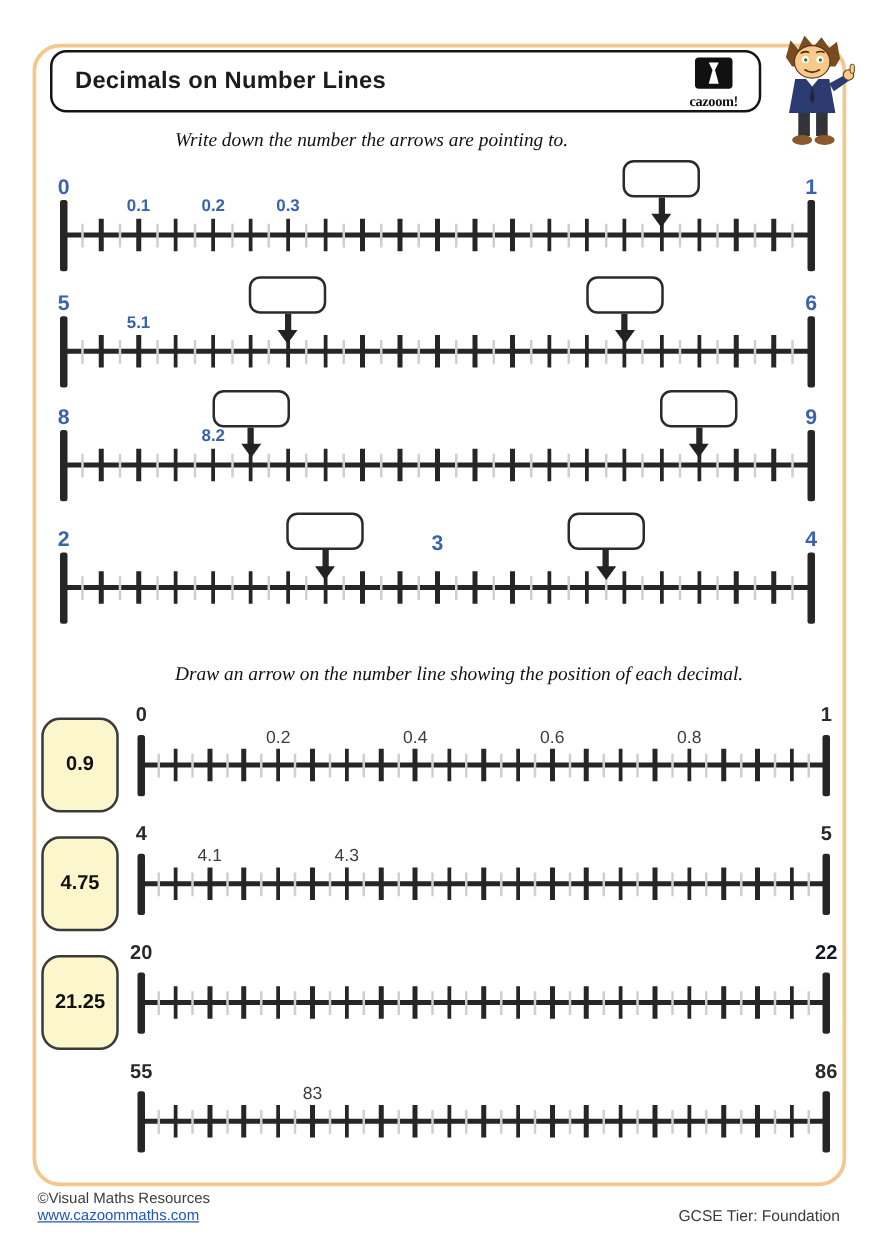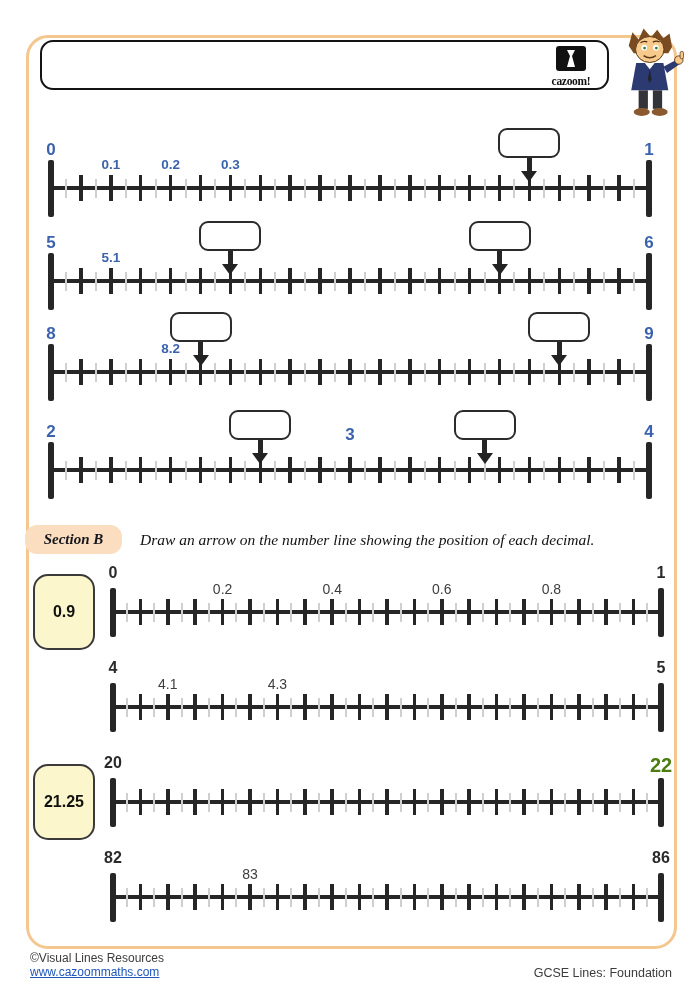--- a/index.html
+++ b/index.html
@@ -39,20 +39,21 @@
   .footer-right{position:absolute;right:28px;top:966px;font-size:12.5px;color:#3c3c3c;}
 </style>
 </head>
 <body>
 
 <div class="page" id="page">
 
   <div class="frame"></div>
 
   <div class="title-box">
+    <span class="title">Decimals on Number Lines</span>
     <div class="logo">
       <span class="logo-mark">
         <svg width="30" height="25" viewBox="0 0 30 25">
           <path d="M11,4 h8 l-3,6 3,11 h-8 l3,-11 z" fill="#fff"></path>
         </svg>
       </span>
       <span class="logo-text">cazoom!</span>
     </div>
   </div>
 
@@ -71,29 +72,29 @@
     <path d="M29,35 l1.5,8 -1.5,3 -1.5,-3 Z" fill="#23232c"></path>
     <path d="M40,33 L51,27 L53,31 L43,38 Z" fill="#2c3a72"></path>
     <circle cx="52.5" cy="27.5" r="3.4" fill="#f7c98b" stroke="#5a3a1a" stroke-width="0.7"></circle>
     <rect x="53.5" y="20.5" width="2.8" height="6" rx="1.4" fill="#f7c98b" stroke="#5a3a1a" stroke-width="0.6"></rect>
     <rect x="20" y="52" width="7.5" height="15" fill="#33333a"></rect>
     <rect x="31.5" y="52" width="7.5" height="15" fill="#33333a"></rect>
     <ellipse cx="22.5" cy="69.5" rx="6.5" ry="3.2" fill="#8a5a2e"></ellipse>
     <ellipse cx="37" cy="69.5" rx="6.5" ry="3.2" fill="#8a5a2e"></ellipse>
   </svg>
 
-
-  <div class="pill" style="top:525px;">Section B</div>
+  <div class="instr" style="top:98px;">Write down the number the arrows are pointing to.</div>
+
   <div class="instr" style="top:525px;">Draw an arrow on the number line showing the position of each decimal.</div>
 
   <div class="footer-left">
-    <span>©Visual Lines Resources</span><br>
+    <span>©Visual Maths Resources</span><br>
     <span class="footer-link">www.cazoommaths.com</span>
   </div>
-  <div class="footer-right">GCSE Lines: Foundation</div>
+  <div class="footer-right">GCSE Tier: Foundation</div>
 
 <div class="nl-line" style="left: 51px; top: 186.2px; width: 598px; height: 3.6px;"></div>
     <div class="nl-bar" style="left: 48.3px; top: 159.5px; width: 5.4px; height: 57px; border-radius: 2px;"></div>
     <div class="nl-bar" style="left: 646.3px; top: 159.5px; width: 5.4px; height: 57px; border-radius: 2px;"></div>
     <div class="tick-light" style="left: 64.95px; top: 178.5px; width: 2px; height: 19px;"></div>
     <div class="tick-dark" style="left: 79.15px; top: 175px; width: 3.5px; height: 26px;"></div>
     <div class="tick-light" style="left: 94.85px; top: 178.5px; width: 2px; height: 19px;"></div>
     <div class="tick-dark" style="left: 109.05px; top: 175px; width: 3.5px; height: 26px;"></div>
     <div class="tick-light" style="left: 124.75px; top: 178.5px; width: 2px; height: 19px;"></div>
     <div class="tick-dark" style="left: 138.95px; top: 175px; width: 3.5px; height: 26px;"></div>
@@ -379,20 +380,21 @@
     <div class="tick-dark" style="left: 577.05px; top: 694px; width: 3.5px; height: 26px;"></div>
     <div class="tick-light" style="left: 591.5px; top: 697.5px; width: 2px; height: 19px;"></div>
     <div class="tick-dark" style="left: 604.45px; top: 694px; width: 3.5px; height: 26px;"></div>
     <div class="tick-light" style="left: 618.9px; top: 697.5px; width: 2px; height: 19px;"></div>
     <div class="tick-dark" style="left: 631.85px; top: 694px; width: 3.5px; height: 26px;"></div>
     <div class="tick-light" style="left: 646.3px; top: 697.5px; width: 2px; height: 19px;"></div>
     <div class="nl-label" style="left: 83px; top: 659px; font-size: 16px; color: rgb(42, 42, 42);">4</div>
     <div class="nl-label" style="left: 631px; top: 659px; font-size: 16px; color: rgb(42, 42, 42);">5</div>
     <div class="nl-label" style="left: 137.8px; top: 676px; font-size: 14px; font-weight: 500; color: rgb(61, 61, 61);">4.1</div>
     <div class="nl-label" style="left: 247.4px; top: 676px; font-size: 14px; font-weight: 500; color: rgb(61, 61, 61);">4.3</div>
+    <div class="value-box" style="top: 669px;">4.75</div>
     <div class="nl-line" style="left: 113px; top: 800.2px; width: 548px; height: 3.6px;"></div>
     <div class="nl-bar" style="left: 110.3px; top: 777.5px; width: 5.4px; height: 49px; border-radius: 2px;"></div>
     <div class="nl-bar" style="left: 658.3px; top: 777.5px; width: 5.4px; height: 49px; border-radius: 2px;"></div>
     <div class="tick-light" style="left: 125.7px; top: 792.5px; width: 2px; height: 19px;"></div>
     <div class="tick-dark" style="left: 138.65px; top: 789px; width: 3.5px; height: 26px;"></div>
     <div class="tick-light" style="left: 153.1px; top: 792.5px; width: 2px; height: 19px;"></div>
     <div class="tick-dark" style="left: 166.05px; top: 789px; width: 3.5px; height: 26px;"></div>
     <div class="tick-light" style="left: 180.5px; top: 792.5px; width: 2px; height: 19px;"></div>
     <div class="tick-dark" style="left: 193.45px; top: 789px; width: 3.5px; height: 26px;"></div>
     <div class="tick-light" style="left: 207.9px; top: 792.5px; width: 2px; height: 19px;"></div>
@@ -422,21 +424,21 @@
     <div class="tick-light" style="left: 536.7px; top: 792.5px; width: 2px; height: 19px;"></div>
     <div class="tick-dark" style="left: 549.65px; top: 789px; width: 3.5px; height: 26px;"></div>
     <div class="tick-light" style="left: 564.1px; top: 792.5px; width: 2px; height: 19px;"></div>
     <div class="tick-dark" style="left: 577.05px; top: 789px; width: 3.5px; height: 26px;"></div>
     <div class="tick-light" style="left: 591.5px; top: 792.5px; width: 2px; height: 19px;"></div>
     <div class="tick-dark" style="left: 604.45px; top: 789px; width: 3.5px; height: 26px;"></div>
     <div class="tick-light" style="left: 618.9px; top: 792.5px; width: 2px; height: 19px;"></div>
     <div class="tick-dark" style="left: 631.85px; top: 789px; width: 3.5px; height: 26px;"></div>
     <div class="tick-light" style="left: 646.3px; top: 792.5px; width: 2px; height: 19px;"></div>
     <div class="nl-label" style="left: 83px; top: 754px; font-size: 16px; color: rgb(42, 42, 42);">20</div>
-    <div class="nl-label" style="left: 631px; top: 754px; font-size: 20px; color: #4d7c0f;">22</div>
+    <div class="nl-label" style="left: 631px; top: 754px; font-size: 16px; color: #0f172a;">22</div>
     <div class="value-box" style="top: 764px;">21.25</div>
     <div class="nl-line" style="left: 113px; top: 895.2px; width: 548px; height: 3.6px;"></div>
     <div class="nl-bar" style="left: 110.3px; top: 872.5px; width: 5.4px; height: 49px; border-radius: 2px;"></div>
     <div class="nl-bar" style="left: 658.3px; top: 872.5px; width: 5.4px; height: 49px; border-radius: 2px;"></div>
     <div class="tick-light" style="left: 125.7px; top: 887.5px; width: 2px; height: 19px;"></div>
     <div class="tick-dark" style="left: 138.65px; top: 884px; width: 3.5px; height: 26px;"></div>
     <div class="tick-light" style="left: 153.1px; top: 887.5px; width: 2px; height: 19px;"></div>
     <div class="tick-dark" style="left: 166.05px; top: 884px; width: 3.5px; height: 26px;"></div>
     <div class="tick-light" style="left: 180.5px; top: 887.5px; width: 2px; height: 19px;"></div>
     <div class="tick-dark" style="left: 193.45px; top: 884px; width: 3.5px; height: 26px;"></div>
@@ -466,16 +468,16 @@
     <div class="tick-dark" style="left: 522.25px; top: 884px; width: 3.5px; height: 26px;"></div>
     <div class="tick-light" style="left: 536.7px; top: 887.5px; width: 2px; height: 19px;"></div>
     <div class="tick-dark" style="left: 549.65px; top: 884px; width: 3.5px; height: 26px;"></div>
     <div class="tick-light" style="left: 564.1px; top: 887.5px; width: 2px; height: 19px;"></div>
     <div class="tick-dark" style="left: 577.05px; top: 884px; width: 3.5px; height: 26px;"></div>
     <div class="tick-light" style="left: 591.5px; top: 887.5px; width: 2px; height: 19px;"></div>
     <div class="tick-dark" style="left: 604.45px; top: 884px; width: 3.5px; height: 26px;"></div>
     <div class="tick-light" style="left: 618.9px; top: 887.5px; width: 2px; height: 19px;"></div>
     <div class="tick-dark" style="left: 631.85px; top: 884px; width: 3.5px; height: 26px;"></div>
     <div class="tick-light" style="left: 646.3px; top: 887.5px; width: 2px; height: 19px;"></div>
-    <div class="nl-label" style="left: 83px; top: 849px; font-size: 16px; color: rgb(42, 42, 42);">82</div>
+    <div class="nl-label" style="left: 83px; top: 849px; font-size: 16px; color: rgb(42, 42, 42);">55</div>
     <div class="nl-label" style="left: 631px; top: 849px; font-size: 16px; color: rgb(42, 42, 42);">86</div>
     <div class="nl-label" style="left: 220px; top: 866px; font-size: 14px; font-weight: 500; color: rgb(61, 61, 61);">83</div>
   </div>
 
 </body></html>

